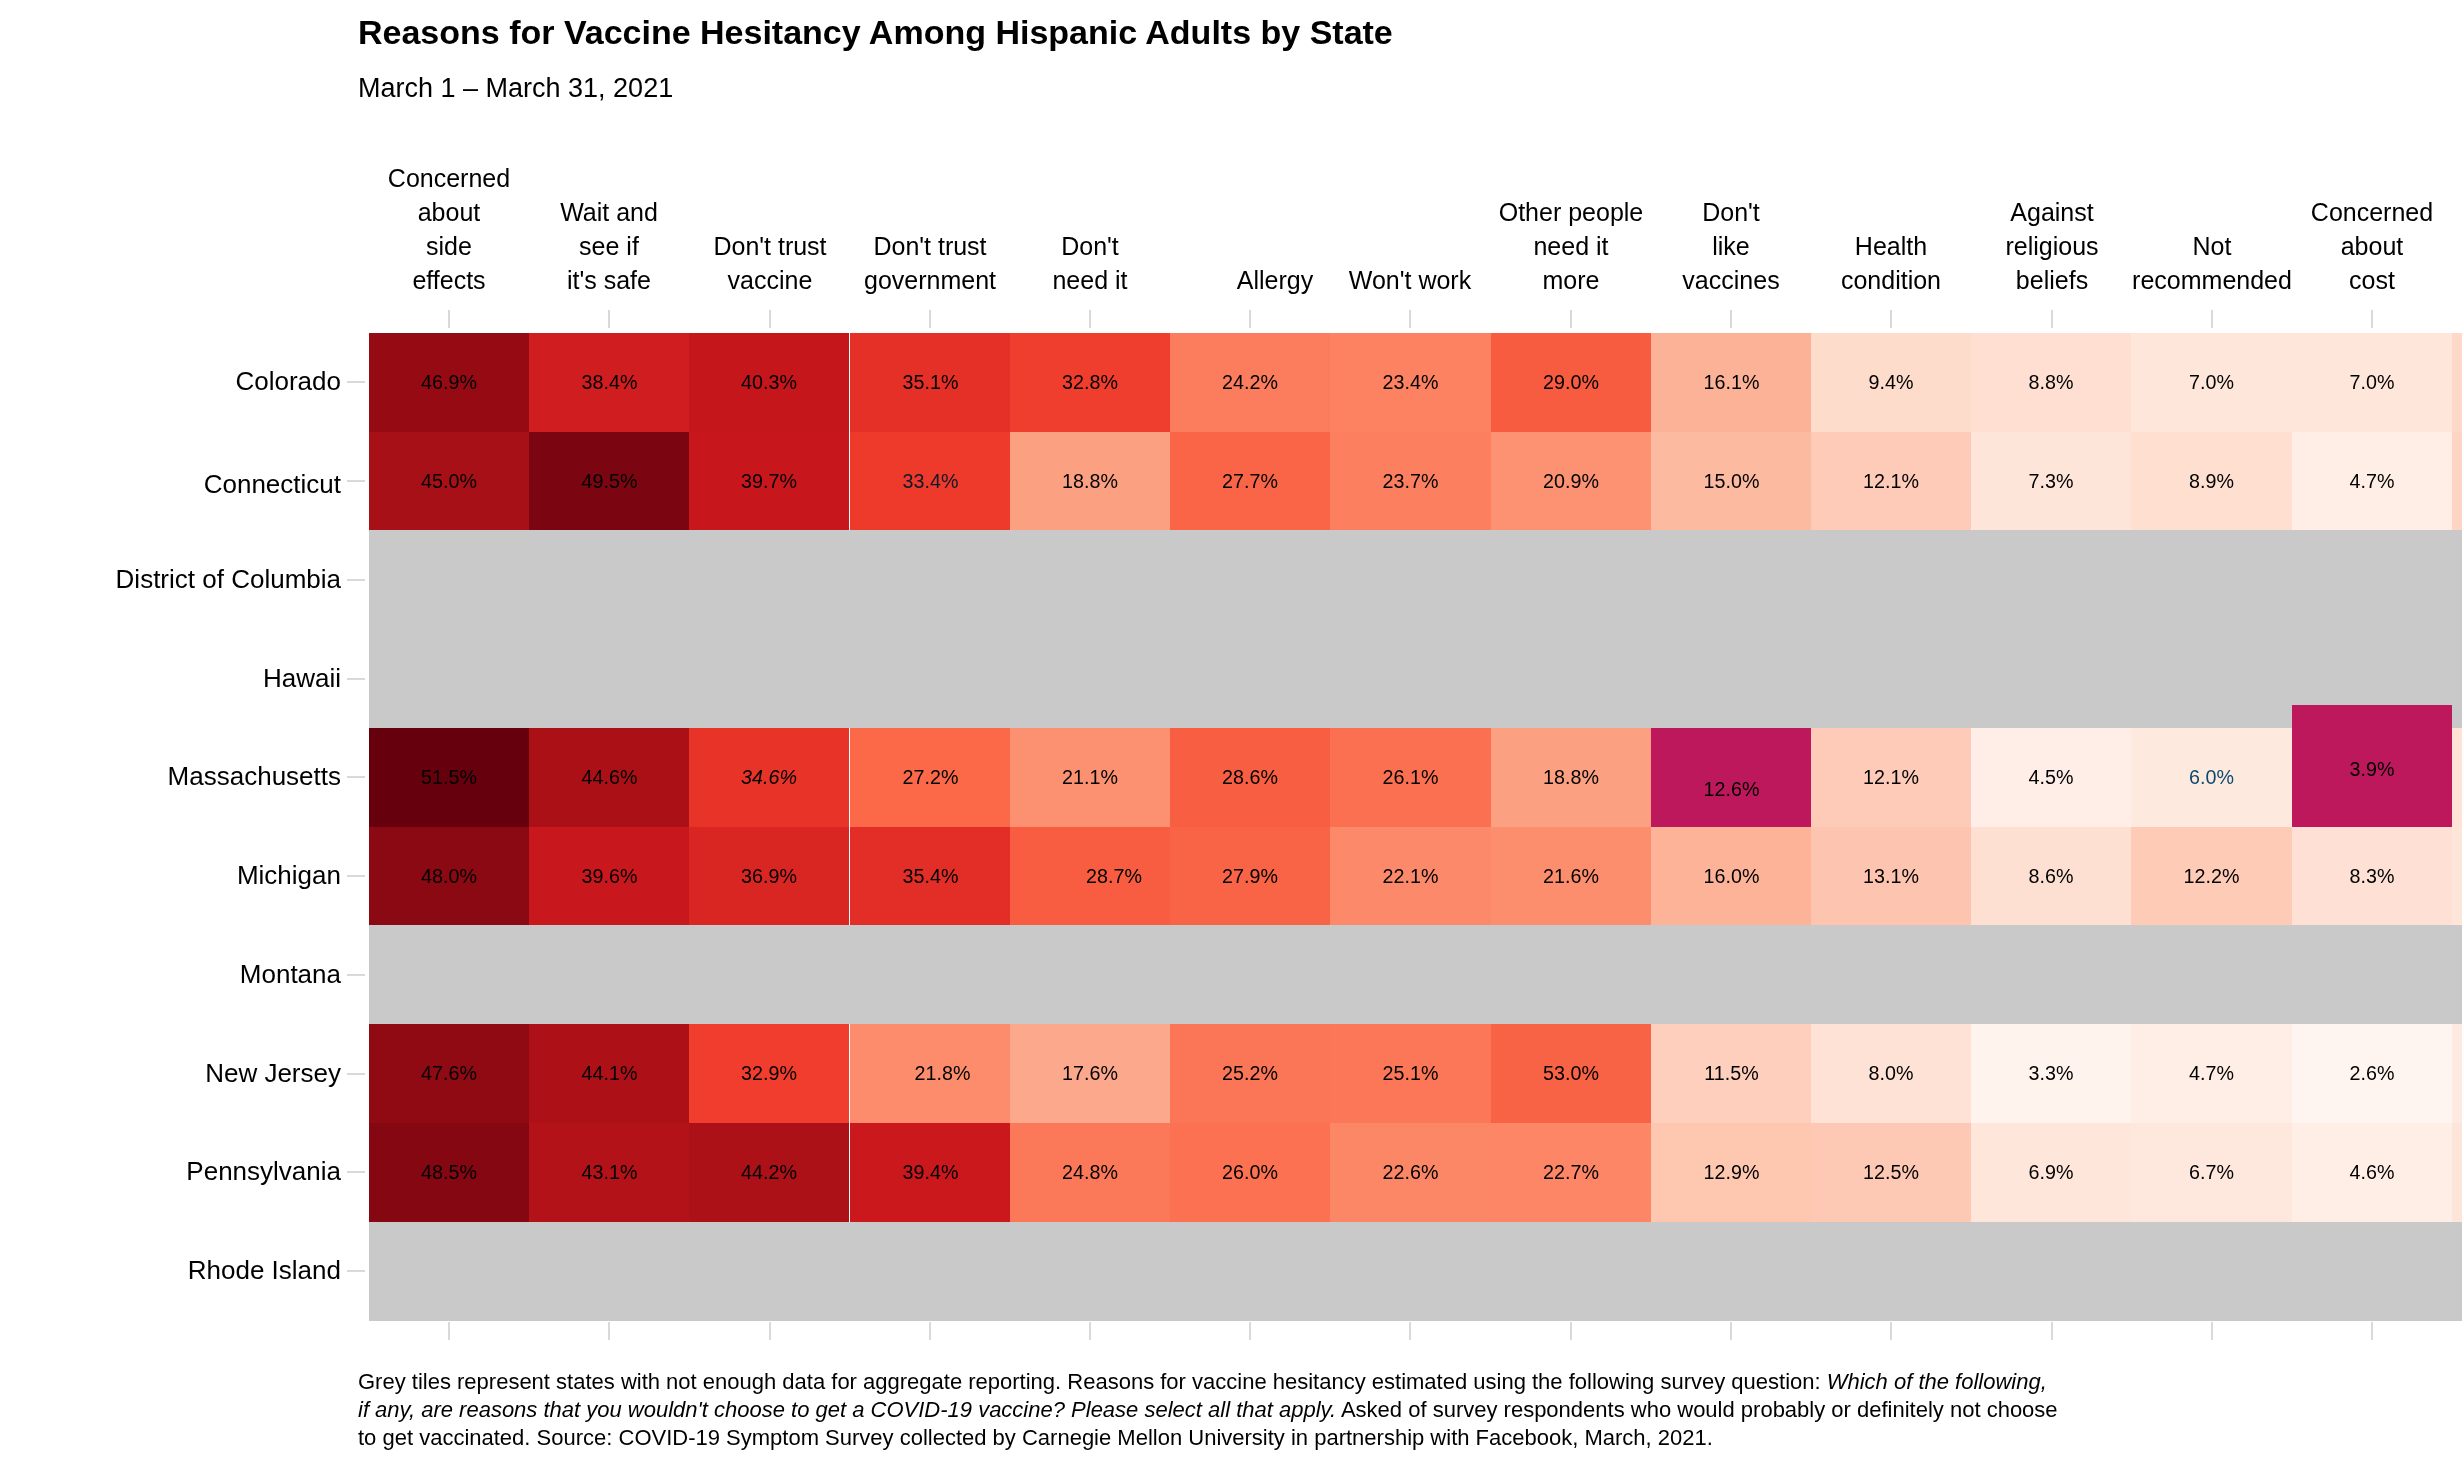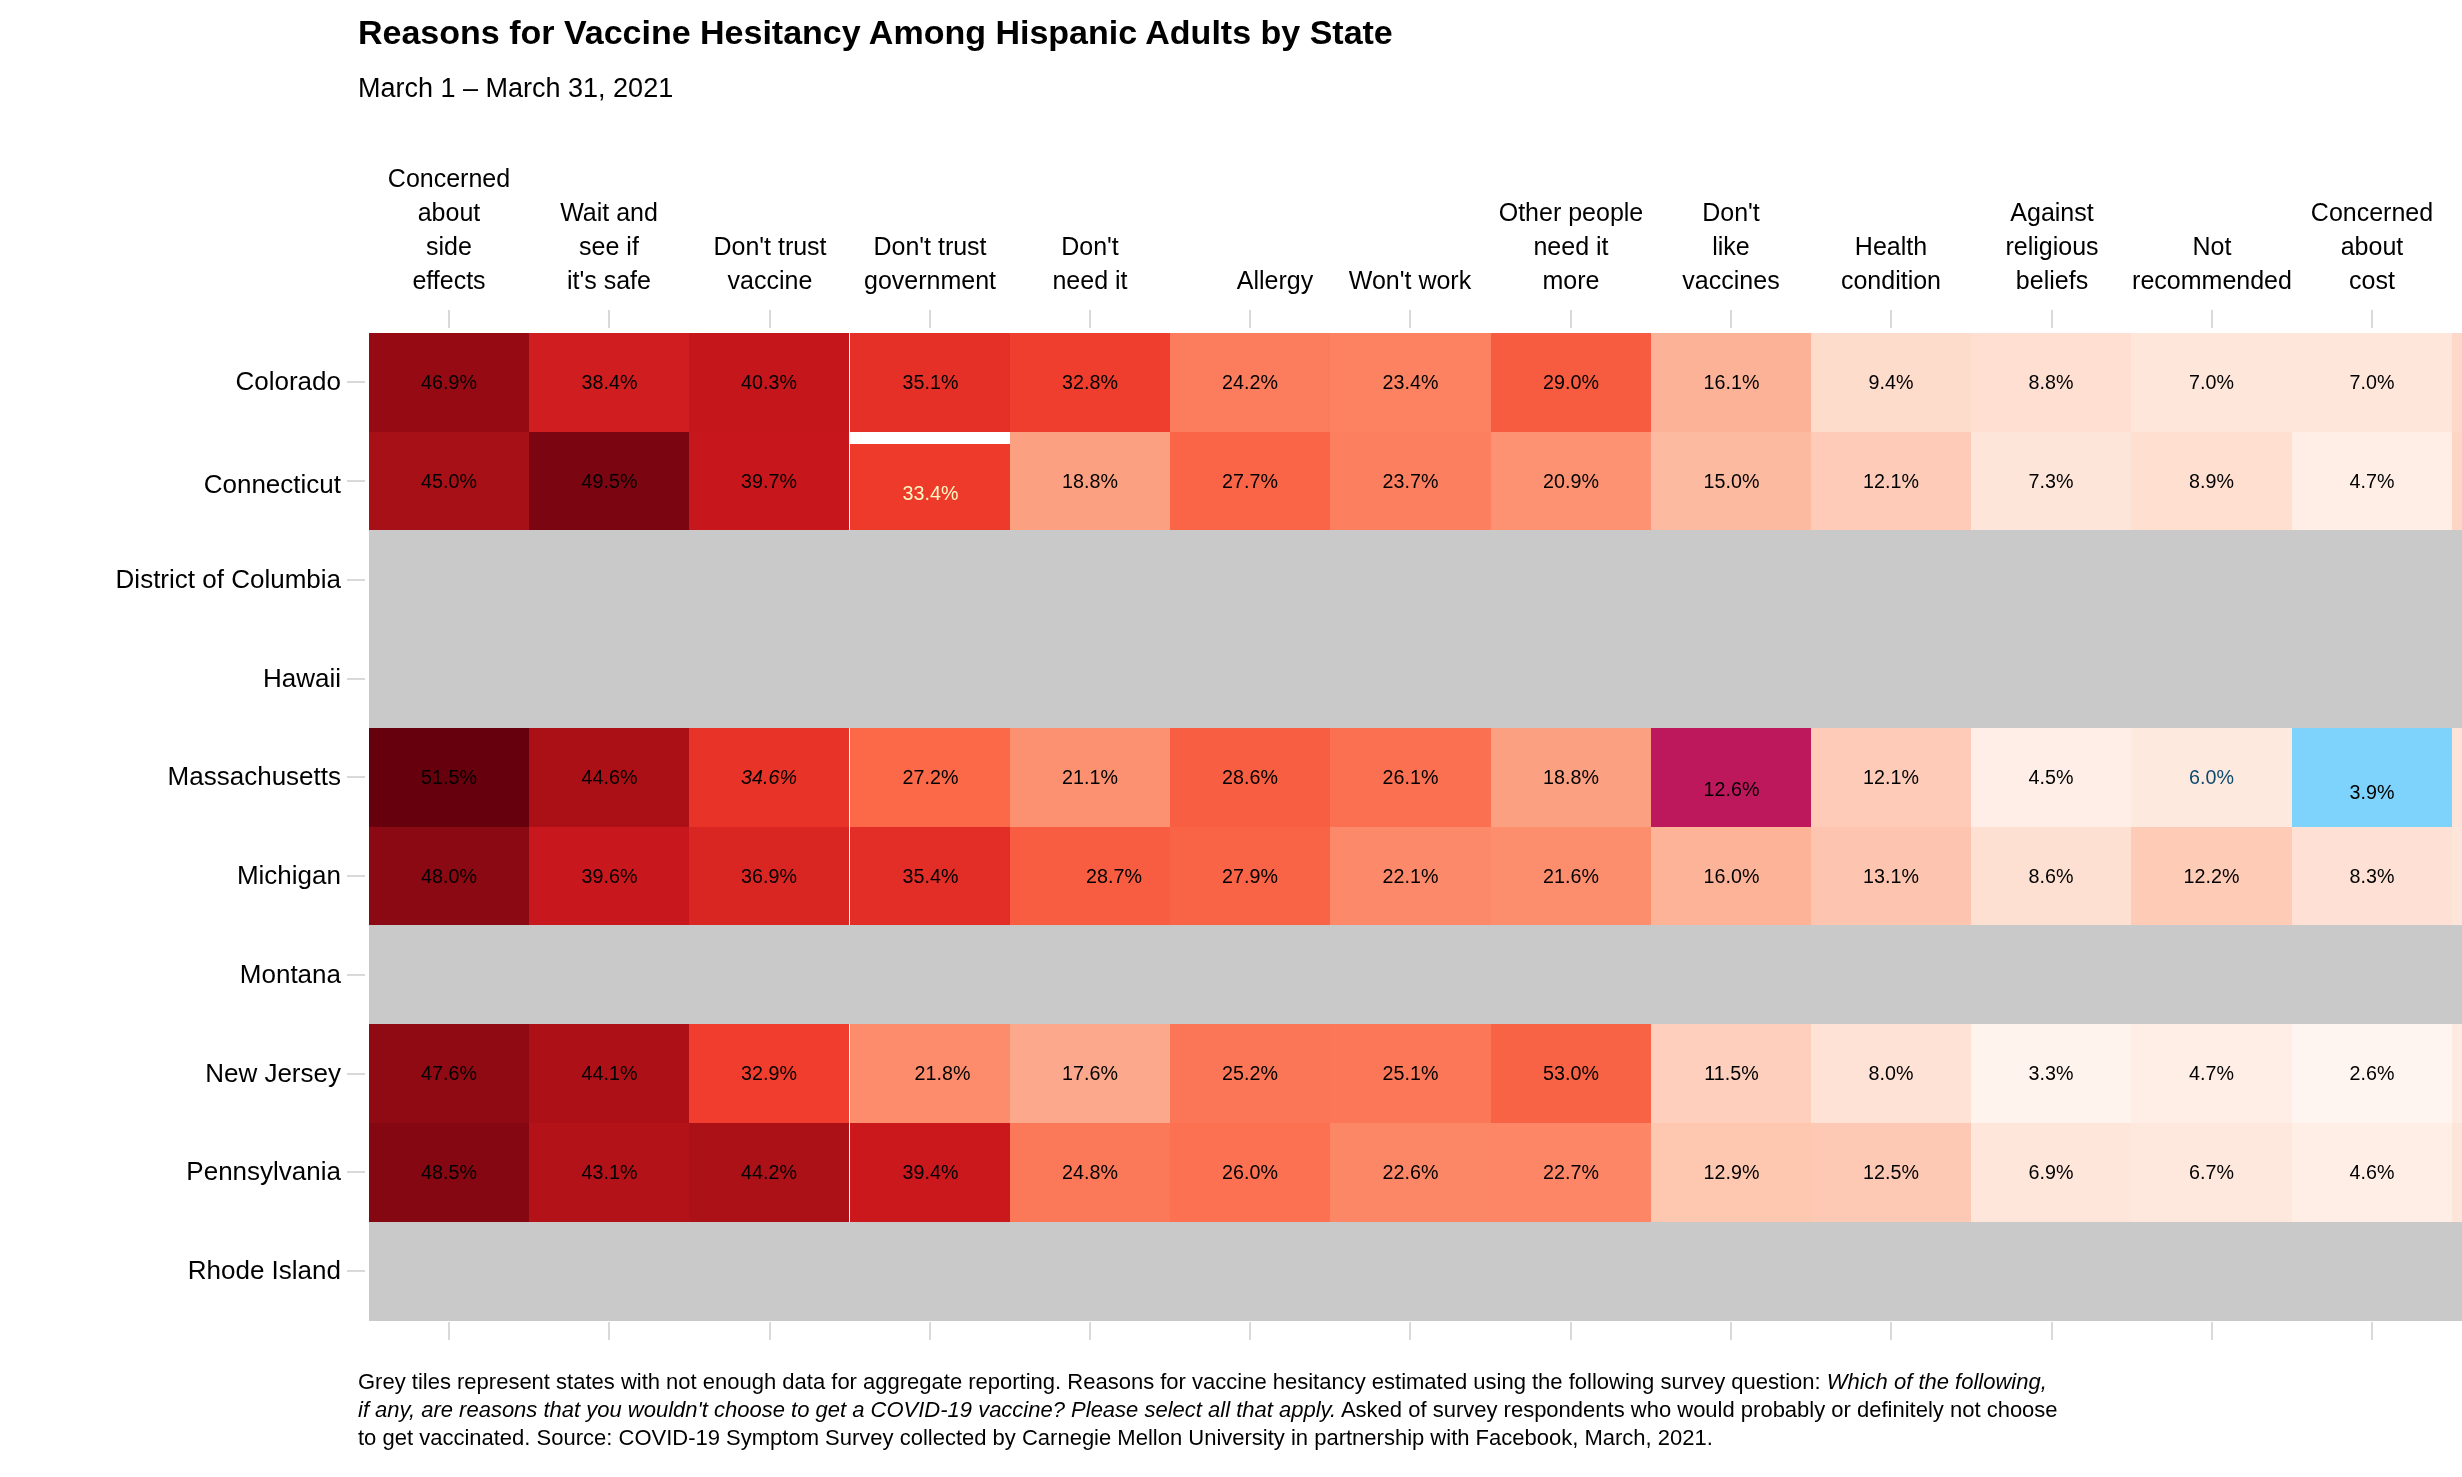--- a/index.html
+++ b/index.html
@@ -117,21 +117,21 @@
     <div class="cell" style="left: 1811px; top: 333px; width: 160px; height: 99px; background: rgb(254, 220, 204); color: rgb(0, 0, 0);">9.4%</div>
     <div class="cell" style="left: 1971px; top: 333px; width: 160px; height: 99px; background: rgb(254, 223, 209); color: rgb(0, 0, 0);">8.8%</div>
     <div class="cell" style="left: 2131px; top: 333px; width: 161px; height: 99px; background: rgb(254, 230, 218); color: rgb(0, 0, 0);">7.0%</div>
     <div class="cell" style="left: 2292px; top: 333px; width: 160px; height: 99px; background: rgb(254, 230, 218); color: rgb(0, 0, 0);">7.0%</div>
     <div class="cell" style="left: 2452px; top: 333px; width: 161px; height: 99px; background: rgb(254, 216, 200); color: rgb(0, 0, 0);">10.0%</div>
     <div class="row-label" style="top: 442px; margin-top: 27px;">Connecticut</div>
     <div class="tick h" style="left: 347px; top: 480px;"></div>
     <div class="cell" style="left: 369px; top: 432px; width: 160px; height: 99px; background: rgb(167, 16, 22); color: rgb(0, 0, 0);">45.0%</div>
     <div class="cell" style="left: 529px; top: 432px; width: 161px; height: 99px; background: rgb(123, 5, 16); color: rgb(0, 0, 0);">49.5%</div>
     <div class="cell" style="left: 689px; top: 432px; width: 160px; height: 99px; background: rgb(200, 23, 28); color: rgb(0, 0, 0);">39.7%</div>
-    <div class="cell" style="left: 850px; top: 444px; width: 161px; height: 99px; background: rgb(238, 58, 43); color: #fef9c3; text-align: center;">33.4%</div>
+    <div class="cell" style="left: 850px; top: 432px; width: 161px; height: 99px; background: rgb(238, 58, 43); color: #0f172a; text-align: center;">33.4%</div>
     <div class="cell" style="left: 1010px; top: 432px; width: 160px; height: 99px; background: rgb(252, 160, 130); color: rgb(0, 0, 0);">18.8%</div>
     <div class="cell" style="left: 1170px; top: 432px; width: 160px; height: 99px; background: rgb(250, 101, 71); color: rgb(0, 0, 0);">27.7%</div>
     <div class="cell" style="left: 1330px; top: 432px; width: 161px; height: 99px; background: rgb(252, 128, 96); color: rgb(0, 0, 0);">23.7%</div>
     <div class="cell" style="left: 1491px; top: 432px; width: 160px; height: 99px; background: rgb(252, 146, 114); color: rgb(0, 0, 0);">20.9%</div>
     <div class="cell" style="left: 1651px; top: 432px; width: 161px; height: 99px; background: rgb(252, 186, 160); color: rgb(0, 0, 0);">15.0%</div>
     <div class="cell" style="left: 1811px; top: 432px; width: 160px; height: 99px; background: rgb(253, 203, 183); color: rgb(0, 0, 0);">12.1%</div>
     <div class="cell" style="left: 1971px; top: 432px; width: 160px; height: 99px; background: rgb(254, 229, 217); color: rgb(0, 0, 0);">7.3%</div>
     <div class="cell" style="left: 2131px; top: 432px; width: 161px; height: 99px; background: rgb(254, 223, 208); color: rgb(0, 0, 0);">8.9%</div>
     <div class="cell" style="left: 2292px; top: 432px; width: 160px; height: 99px; background: rgb(255, 238, 230); color: rgb(0, 0, 0);">4.7%</div>
     <div class="cell" style="left: 2452px; top: 432px; width: 161px; height: 99px; background: rgb(253, 213, 196); color: rgb(0, 0, 0);">10.5%</div>
@@ -148,21 +148,21 @@
     <div class="cell" style="left: 689px; top: 728px; width: 160px; height: 99px; background: rgb(231, 51, 40); color: rgb(0, 0, 0); font-style: italic;">34.6%</div>
     <div class="cell" style="left: 850px; top: 728px; width: 161px; height: 99px; background: rgb(251, 105, 73); color: rgb(0, 0, 0);">27.2%</div>
     <div class="cell" style="left: 1010px; top: 728px; width: 160px; height: 99px; background: rgb(252, 145, 113); color: rgb(0, 0, 0);">21.1%</div>
     <div class="cell" style="left: 1170px; top: 728px; width: 160px; height: 99px; background: rgb(248, 94, 66); color: rgb(0, 0, 0);">28.6%</div>
     <div class="cell" style="left: 1330px; top: 728px; width: 161px; height: 99px; background: rgb(251, 112, 80); color: rgb(0, 0, 0);">26.1%</div>
     <div class="cell" style="left: 1491px; top: 728px; width: 160px; height: 99px; background: rgb(252, 160, 130); color: rgb(0, 0, 0);">18.8%</div>
     <div class="cell" style="left: 1651px; top: 728px; width: 161px; height: 122px; background: #be185d; color: rgb(0, 0, 0);">12.6%</div>
     <div class="cell" style="left: 1811px; top: 728px; width: 160px; height: 99px; background: rgb(253, 203, 183); color: rgb(0, 0, 0);">12.1%</div>
     <div class="cell" style="left: 1971px; top: 728px; width: 160px; height: 99px; background: rgb(255, 238, 231); color: rgb(0, 0, 0);">4.5%</div>
     <div class="cell" style="left: 2131px; top: 728px; width: 161px; height: 99px; background: rgb(254, 233, 223); color: #0c4a6e;">6.0%</div>
-    <div class="cell" style="left: 2292px; top: 728px; width: 160px; height: 128px; background: #7dd3fc; color: rgb(0, 0, 0);">3.9%</div>
+    <div class="cell" style="left: 2292px; top: 705px; width: 160px; height: 128px; background: #be185d; color: rgb(0, 0, 0);">3.9%</div>
     <div class="cell" style="left: 2452px; top: 728px; width: 161px; height: 99px; background: rgb(254, 227, 214); color: rgb(0, 0, 0);">7.8%</div>
     <div class="row-label" style="top: 860px;">Michigan</div>
     <div class="tick h" style="left: 347px; top: 875px;"></div>
     <div class="cell" style="left: 369px; top: 827px; width: 160px; height: 99px; background: rgb(139, 9, 18); color: rgb(0, 0, 0);">48.0%</div>
     <div class="cell" style="left: 529px; top: 827px; width: 161px; height: 99px; background: rgb(201, 24, 29); color: rgb(0, 0, 0);">39.6%</div>
     <div class="cell" style="left: 689px; top: 827px; width: 160px; height: 99px; background: rgb(217, 38, 35); color: rgb(0, 0, 0);">36.9%</div>
     <div class="cell" style="left: 850px; top: 827px; width: 161px; height: 99px; background: rgb(226, 46, 39); color: rgb(0, 0, 0);">35.4%</div>
     <div class="cell" style="left: 1010px; top: 827px; width: 160px; height: 99px; background: rgb(248, 93, 66); color: rgb(0, 0, 0); padding-left: 24px;">28.7%</div>
     <div class="cell" style="left: 1170px; top: 827px; width: 160px; height: 99px; background: rgb(249, 99, 70); color: rgb(0, 0, 0);">27.9%</div>
     <div class="cell" style="left: 1330px; top: 827px; width: 161px; height: 99px; background: rgb(252, 138, 106); color: rgb(0, 0, 0);">22.1%</div>

